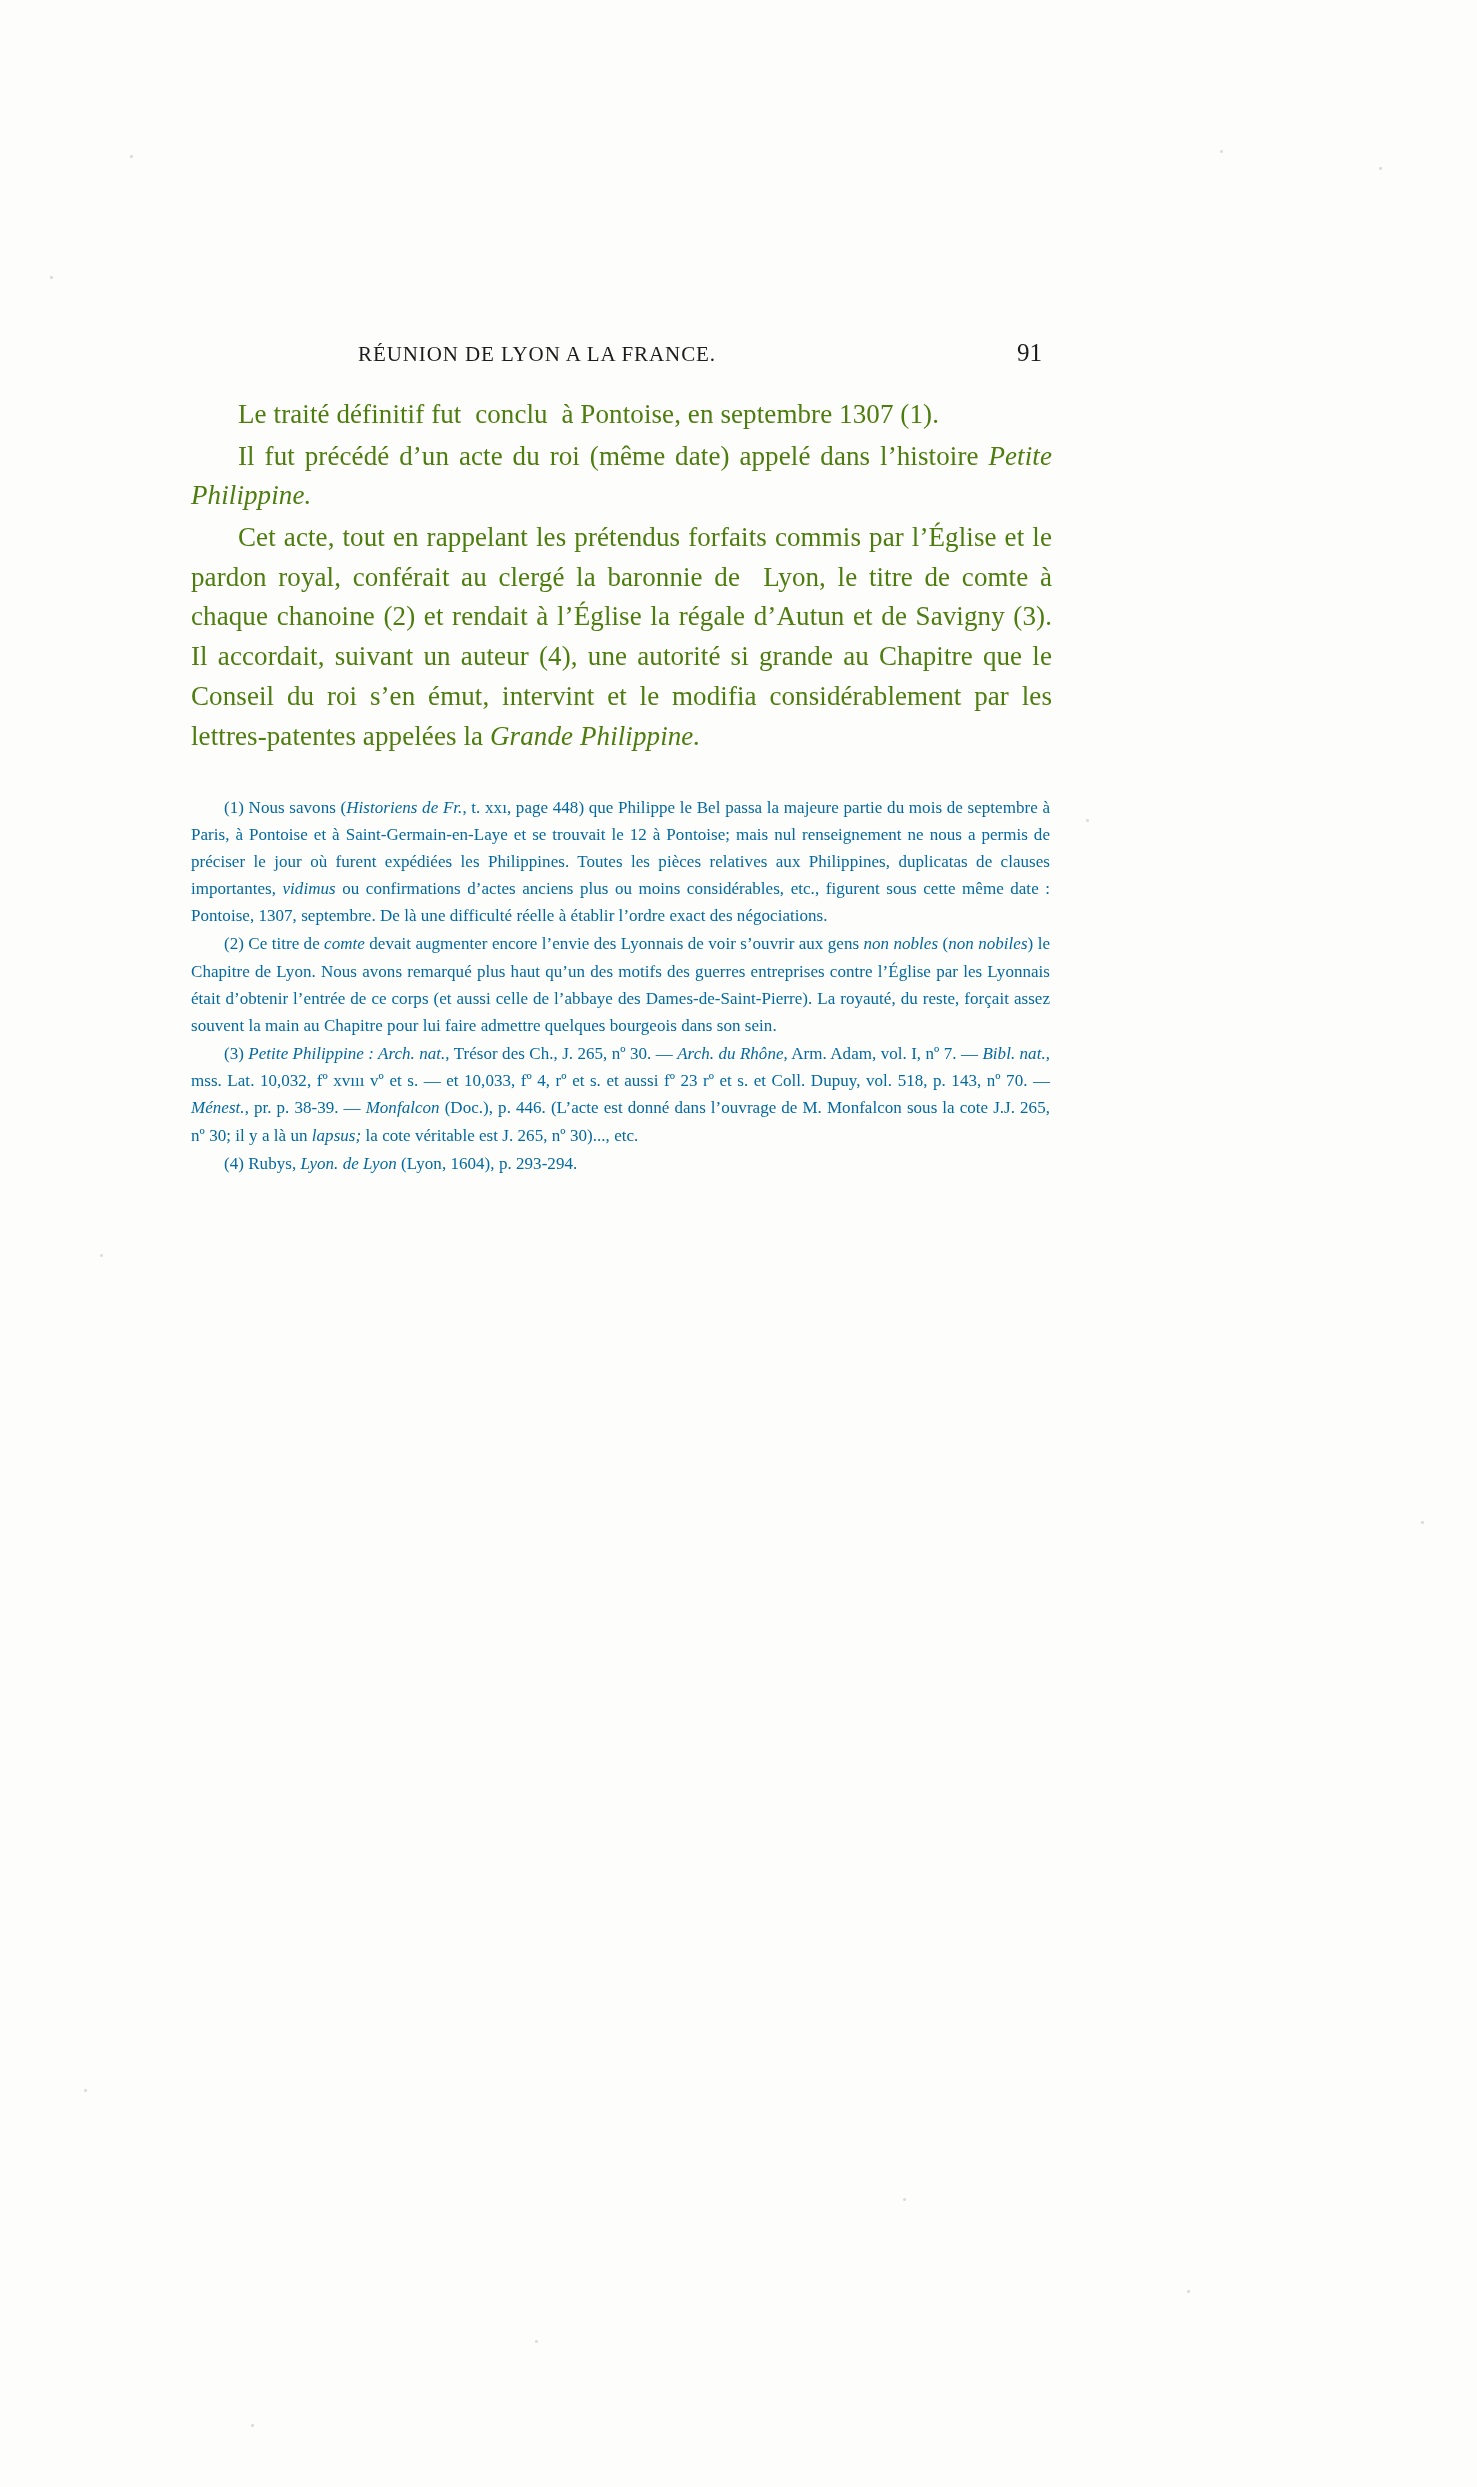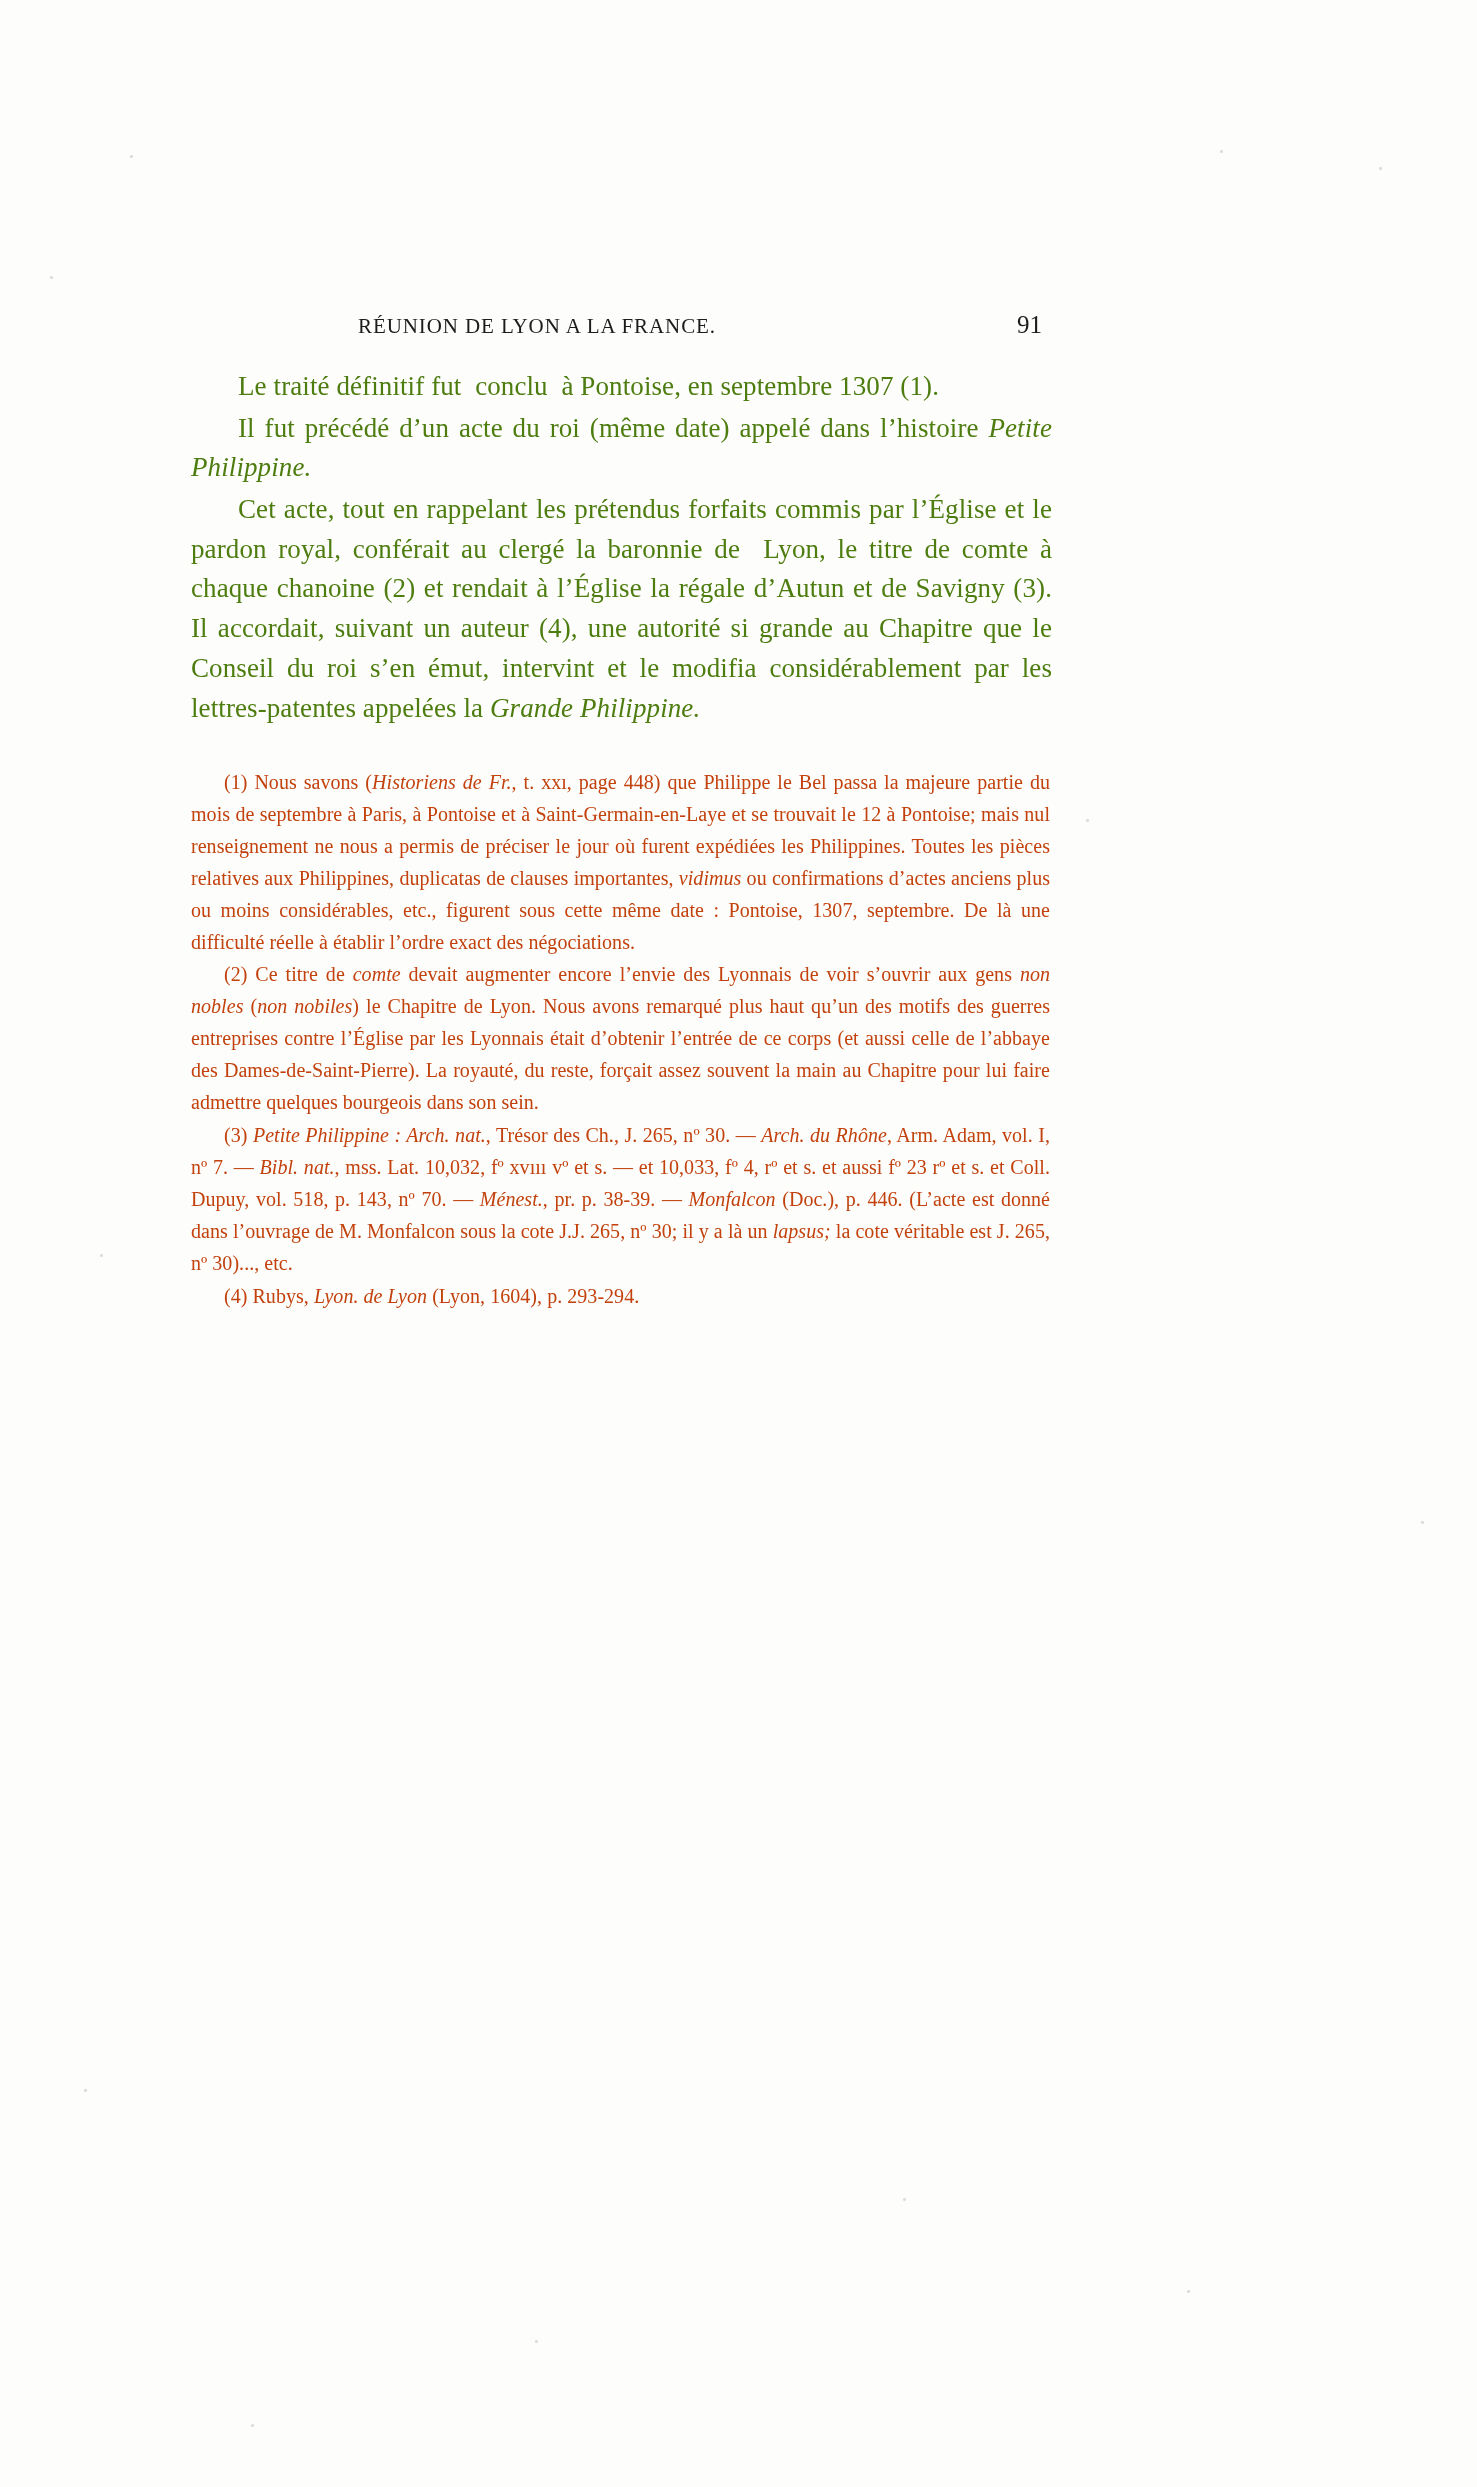--- a/index.html
+++ b/index.html
@@ -35,20 +35,21 @@
     left: 191px;
     top: 311px;
     width: 861px;
   }
   .runhead {
     display: flex;
     align-items: baseline;
     justify-content: space-between;
     margin-bottom: 28px;
     padding-left: 167px;
+    margin-top: 28px;
   }
   .runhead-title {
     font-variant: small-caps;
     font-size: 21px;
     letter-spacing: 0.9px;
     color: #1c1c1c;
     white-space: nowrap;
   }
   .runhead-page {
     font-size: 25px;
@@ -65,25 +66,25 @@
     letter-spacing: 0.1px;
   }
   .body-text p .it { font-style: italic; }
 
   .notes {
     margin-top: 37px;
     width: 859px;
   }
   .notes p {
     margin: 0 0 0.8px 0;
-    font-size: 20px;
+    font-size: 17px;
     line-height: 1.6;
     text-align: justify;
     text-indent: 33px;
-    color: #c2410c;
+    color: #0369a1;
     letter-spacing: 0.04px;
   }
   .notes p .it { font-style: italic; }
 </style>
 </head>
 <body>
 
 <div class="page">
 
   <span class="speckle" style="left:130px;top:155px;"></span>

